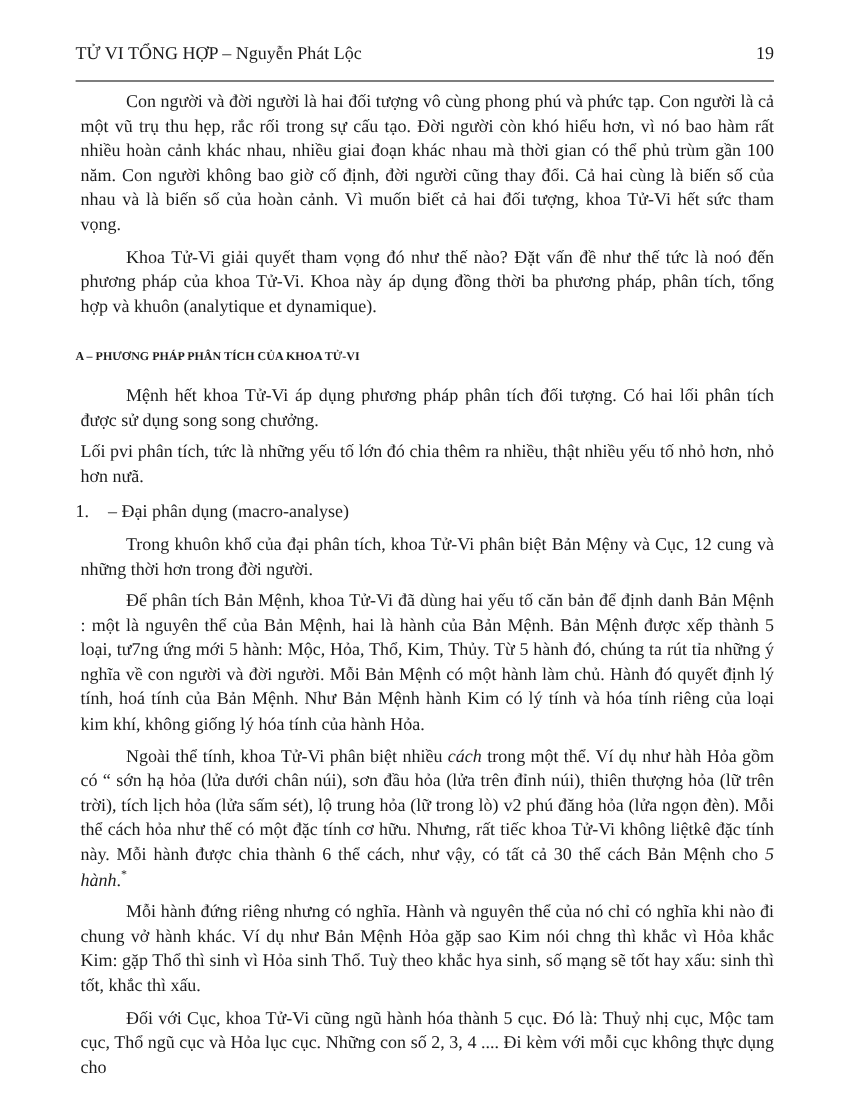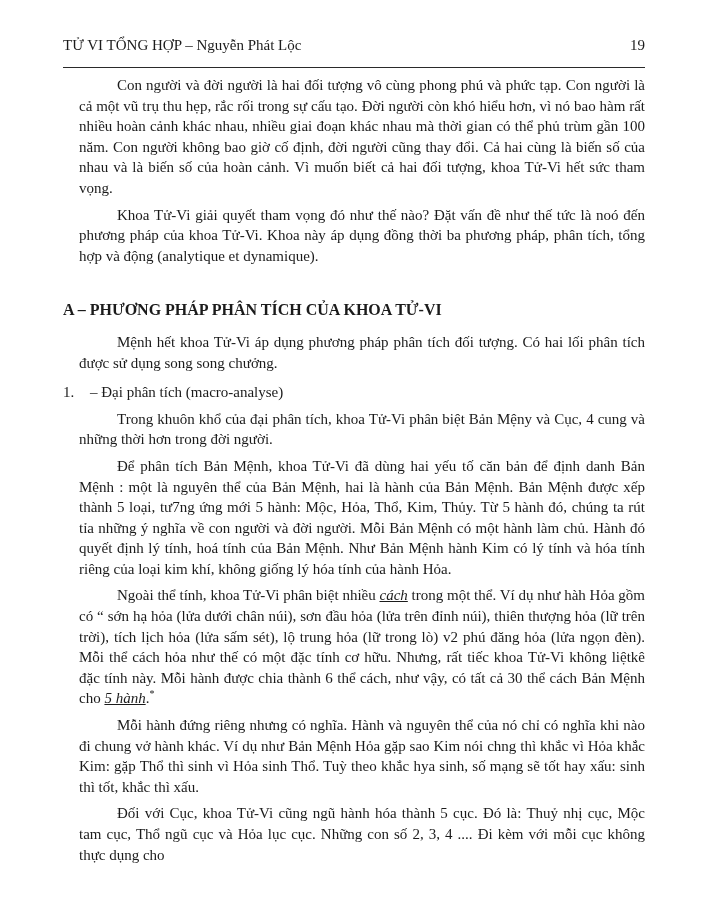--- a/index.html
+++ b/index.html
@@ -30,63 +30,63 @@
     border-top: 1.6px solid #2a2a2a;
     margin: 13px 0 0 0;
   }
   .page-body {
     margin-top: 7px;
   }
   .para {
     font-size: 15px;
     line-height: 20.6px;
     text-align: justify;
-    margin: 6px 0 0 16px;
+    margin: 6px 0 0 4px;
   }
   .para.indent {
     text-indent: 38px;
   }
   .heading {
-    font-size: 16px;
+    font-size: 10px;
     font-weight: bold;
-    margin: 34px 0 11px 0;
+    margin: 22px 0 11px 0;
     line-height: 20.6px;
   }
   .list-item {
     font-size: 15px;
     line-height: 20.6px;
     margin: 9px 0 0 0;
   }
   .list-item .marker {
     display: inline-block;
     min-width: 27px;
   }
   .iu {
     font-style: italic;
-    text-decoration: underline;
   }
   sup.fn {
     font-size: 10px;
     line-height: 0;
   }
 </style>
 </head>
 <body>
 
 <div class="page">
   <header class="running-header">
     <span>TỬ VI TỔNG HỢP – Nguyễn Phát Lộc</span>
     <span>19</span>
   </header>
   <hr class="header-rule">
   <main class="page-body" id="page-body">
       <p class="para indent">Con người và đời người là hai đối tượng vô cùng phong phú và phức tạp. Con người là cả một vũ trụ thu hẹp, rắc rối trong sự cấu tạo. Đời người còn khó hiểu hơn, vì nó bao hàm rất nhiều hoàn cảnh khác nhau, nhiều giai đoạn khác nhau mà thời gian có thể phủ trùm gần 100 năm. Con người không bao giờ cố định, đời người cũng thay đổi. Cả hai cùng là biến số của nhau và là biến số của hoàn cảnh. Vì muốn biết cả hai đối tượng, khoa Tử-Vi hết sức tham vọng.</p>
-      <p class="para indent">Khoa Tử-Vi giải quyết tham vọng đó như thế nào? Đặt vấn đề như thế tức là noó đến phương pháp của khoa Tử-Vi. Khoa này áp dụng đồng thời ba phương pháp, phân tích, tổng hợp và động (analytique et dynamique).</p>
+      <p class="para indent">Khoa Tử-Vi giải quyết tham vọng đó như thế nào? Đặt vấn đề như thế tức là noó đến phương pháp của khoa Tử-Vi. Khoa này áp dụng đồng thời ba phương pháp, phân tích, tổng hợp và khuôn (analytique et dynamique).</p>
       <h2 class="heading">A – PHƯƠNG PHÁP PHÂN TÍCH CỦA KHOA TỬ-VI</h2>
       <p class="para indent">Mệnh hết khoa Tử-Vi áp dụng phương pháp phân tích đối tượng. Có hai lối phân tích được sử dụng song song chưởng.</p>
-      <p class="list-item"><span class="marker">1.</span><span>– Đại phân tích (macro-analyse)</span></p>
-      <p class="para indent">Trong khuôn khổ của đại phân tích, khoa Tử-Vi phân biệt Bản Mệny và Cục, 4 cung và những thời hơn trong đời người.</p>
+      <p class="para">Lối pvi phân tích, tức là những yếu tố lớn đó chia thêm ra nhiều, thật nhiều yếu tố nhỏ hơn, nhỏ hơn nưã.</p>
+      <p class="list-item"><span class="marker">1.</span><span>– Đại phân dụng (macro-analyse)</span></p>
+      <p class="para indent">Trong khuôn khổ của đại phân tích, khoa Tử-Vi phân biệt Bản Mệny và Cục, 12 cung và những thời hơn trong đời người.</p>
       <p class="para indent">Để phân tích Bản Mệnh, khoa Tử-Vi đã dùng hai yếu tố căn bản để định danh Bản Mệnh : một là nguyên thể của Bản Mệnh, hai là hành của Bản Mệnh. Bản Mệnh được xếp thành 5 loại, tư7ng ứng mới 5 hành: Mộc, Hỏa, Thổ, Kim, Thủy. Từ 5 hành đó, chúng ta rút tỉa những ý nghĩa về con người và đời người. Mỗi Bản Mệnh có một hành làm chủ. Hành đó quyết định lý tính, hoá tính của Bản Mệnh. Như Bản Mệnh hành Kim có lý tính và hóa tính riêng của loại kim khí, không giống lý hóa tính của hành Hỏa.</p>
       <p class="para indent"><span>Ngoài thể tính, khoa Tử-Vi phân biệt nhiều </span><span class="iu">cách</span><span> trong một thể. Ví dụ như hàh Hỏa gồm có “ sớn hạ hỏa (lửa dưới chân núi), sơn đầu hỏa (lửa trên đỉnh núi), thiên thượng hỏa (lữ trên trời), tích lịch hỏa (lửa sấm sét), lộ trung hỏa (lữ trong lò) v2 phú đăng hỏa (lửa ngọn đèn). Mỗi thể cách hỏa như thế có một đặc tính cơ hữu. Nhưng, rất tiếc khoa Tử-Vi không liệtkê đặc tính này. Mỗi hành được chia thành 6 thể cách, như vậy, có tất cả 30 thể cách Bản Mệnh cho </span><span class="iu">5 hành</span><span>.</span><sup class="fn">*</sup></p>
       <p class="para indent">Mỗi hành đứng riêng nhưng có nghĩa. Hành và nguyên thể của nó chỉ có nghĩa khi nào đi chung vở hành khác. Ví dụ như Bản Mệnh Hỏa gặp sao Kim nói chng thì khắc vì Hỏa khắc Kim: gặp Thổ thì sinh vì Hỏa sinh Thổ. Tuỳ theo khắc hya sinh, số mạng sẽ tốt hay xấu: sinh thì tốt, khắc thì xấu.</p>
       <p class="para indent">Đối với Cục, khoa Tử-Vi cũng ngũ hành hóa thành 5 cục. Đó là: Thuỷ nhị cục, Mộc tam cục, Thổ ngũ cục và Hỏa lục cục. Những con số 2, 3, 4 .... Đi kèm với mỗi cục không thực dụng cho</p>
     </main>
 </div>
 
 </body></html>

